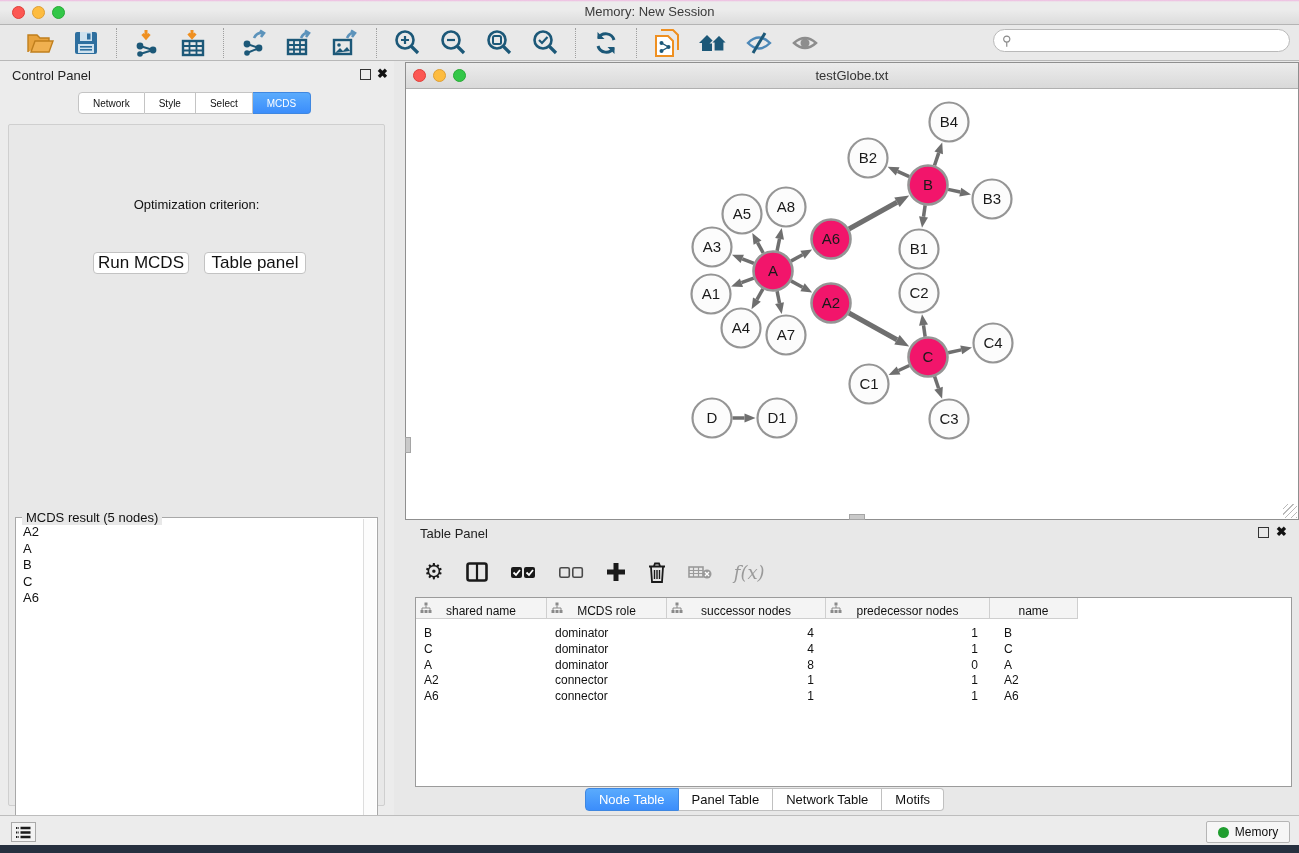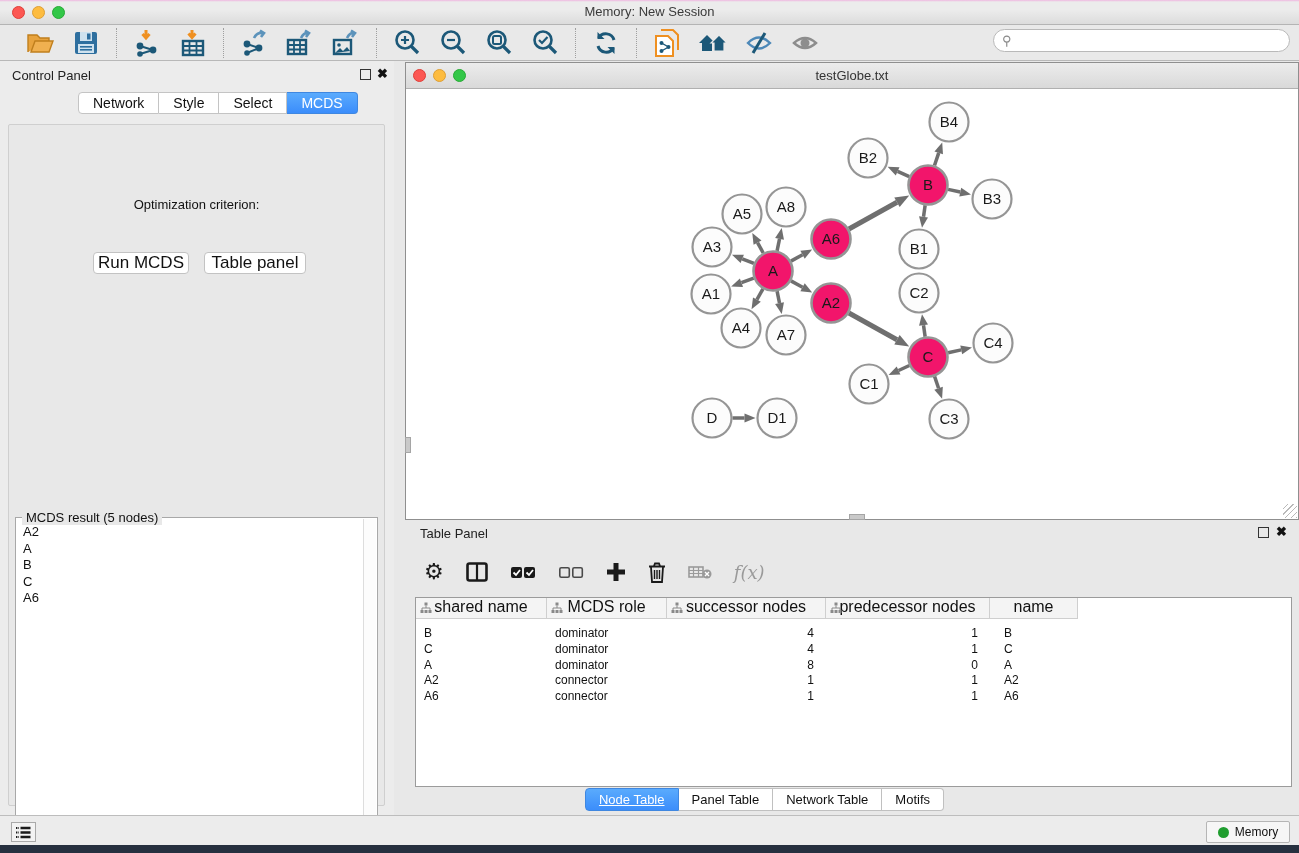--- a/index.html
+++ b/index.html
@@ -29,21 +29,21 @@
   .search-wrap input { border:none; outline:none; flex:1; height:19px; font-size:12px; background:transparent; padding-left:5px; }
 
   
   .control-panel { position:absolute; left:0; top:61px; width:453px; height:754px; background:#ececec; border-right:1px solid #b0b0b0; }
   .cp-header { position:absolute; left:0; top:0; width:100%; height:28px; }
   .cp-header .cp-title { position:absolute; left:12px; top:7px; font-size:13px; color:#222; }
   .panel-float { position:absolute; width:11px; height:11px; border:1.5px solid #333; top:8px; cursor:pointer; }
   .panel-close { position:absolute; top:6px; font-size:13px; font-weight:bold; color:#111; cursor:pointer; line-height:14px; }
   .cp-tabs { position:absolute; left:78px; top:31px; display:flex; }
   .cp-tab { height:22px; padding:0 14px; background:#fff; border:1px solid #c4c4c4; border-left:none;
-    font-size:14px; color:#111; display:flex; align-items:center; cursor:pointer; }
+    font-size:10px; color:#111; display:flex; align-items:center; cursor:pointer; }
   .cp-tab:first-child { border-left:1px solid #c4c4c4; border-radius:4px 0 0 4px; }
   .cp-tab:last-child { border-radius:0 4px 4px 0; }
   .cp-tab.active { background:linear-gradient(#5aabfd,#3b8dfb); border-color:#3f87e0; color:#fff; }
   .cp-body { position:absolute; left:8px; top:63px; width:377px; height:682px; background:#e8e8e8;
     border:1px solid #cfcfcf; border-radius:2px; }
   .opt-label { position:absolute; left:0; right:0; top:72px; text-align:center; font-size:13px; color:#111; }
   .combo { position:absolute; left:35px; top:93px; width:312px; height:23px; background:#fff; border:1px solid #b5b5b5;
     border-radius:4px; display:flex; align-items:center; cursor:pointer; }
   .combo .combo-text { flex:1; font-size:13px; color:#111; padding-left:8px; white-space:nowrap; overflow:hidden; }
   .combo .stepper { width:19px; height:21px; background:linear-gradient(#62b1fd,#3b8dfb); border-radius:0 3px 3px 0;
@@ -72,27 +72,27 @@
   .table-panel { position:absolute; left:394px; top:520px; width:741px; height:295px; background:#e8e8e8; }
   .tp-header { position:absolute; left:0; top:0; width:100%; height:26px; }
   .tp-header .tp-title { position:absolute; left:26px; top:6px; font-size:13px; color:#222; }
   .tp-toolbar { position:absolute; left:18px; top:30px; height:44px; display:flex; align-items:center; gap:22px; padding-left:12px; }
   .tp-tool { display:flex; align-items:center; justify-content:center; cursor:pointer; color:#1a1a1a; }
   .tp-tool.disabled { color:#9a9a9a; cursor:default; }
   .gear-glyph { font-size:22px; line-height:22px; }
   .fx-glyph { font-family:"DejaVu Serif", serif; font-style:italic; font-size:18px; color:#9a9a9a; }
   .data-table { position:absolute; left:21px; top:77px; width:877px; height:190px; background:#fff; border:1px solid #9b9b9b; overflow:hidden; }
   .dt-hcell { position:absolute; top:0; height:21px; background:#f4f4f4; border-right:1px solid #cfcfcf; border-bottom:1px solid #cfcfcf;
-    font-size:16px; color:#111; display:flex; align-items:flex-start; justify-content:center; gap:4px; }
+    font-size:12px; color:#111; display:flex; align-items:flex-end; justify-content:center; gap:4px; }
   .dt-hcell .tree-ico { position:absolute; left:4px; top:4px; }
   .dt-cell { position:absolute; font-size:12px; color:#111; height:16px; line-height:16px; white-space:nowrap; }
   .tp-tabs { position:absolute; left:0; right:0; bottom:3px; height:25px; display:flex; justify-content:center; align-items:center; }
   .tp-tab { height:23px; padding:0 13px; background:#fff; border:1px solid #c0c0c0; border-left:none; font-size:13px; color:#111;
     display:flex; align-items:center; cursor:pointer; }
-  .tp-tab:first-child { border-left:1px solid #c0c0c0; border-radius:4px 0 0 4px;text-decoration:underline; }
+  .tp-tab:first-child { border-left:1px solid #c0c0c0; border-radius:4px 0 0 4px; }
   .tp-tab:last-child { border-radius:0 4px 4px 0; }
   .tp-tab.active { background:linear-gradient(#5aabfd,#3b8dfb); border-color:#3f87e0; color:#fff; }
 
   
   .statusbar { position:absolute; left:0; top:815px; width:1299px; height:30px; background:#ececec; border-top:1px solid #bdbdbd; }
   .list-btn { position:absolute; left:11px; top:6px; width:25px; height:20px; border:1px solid #a9a9a9; background:#f3f3f3;
     display:flex; align-items:center; justify-content:center; cursor:pointer; }
   .memory-btn { position:absolute; right:9px; top:5px; width:84px; height:22px; border:1px solid #b5b5b5; background:#f6f6f6;
     border-radius:2px; display:flex; align-items:center; justify-content:center; gap:6px; font-size:12px; color:#111; cursor:pointer; }
   .memory-dot { width:11px; height:11px; border-radius:50%; background:#1f9d2f; }

